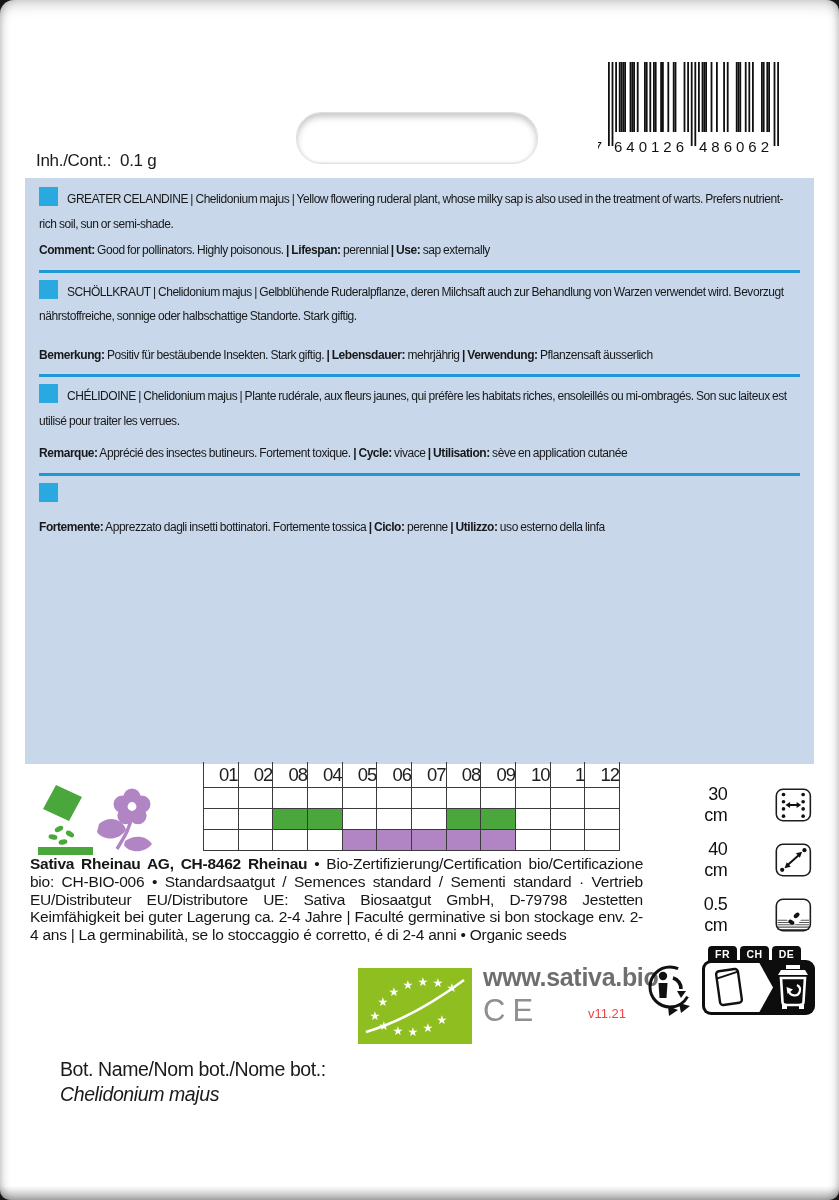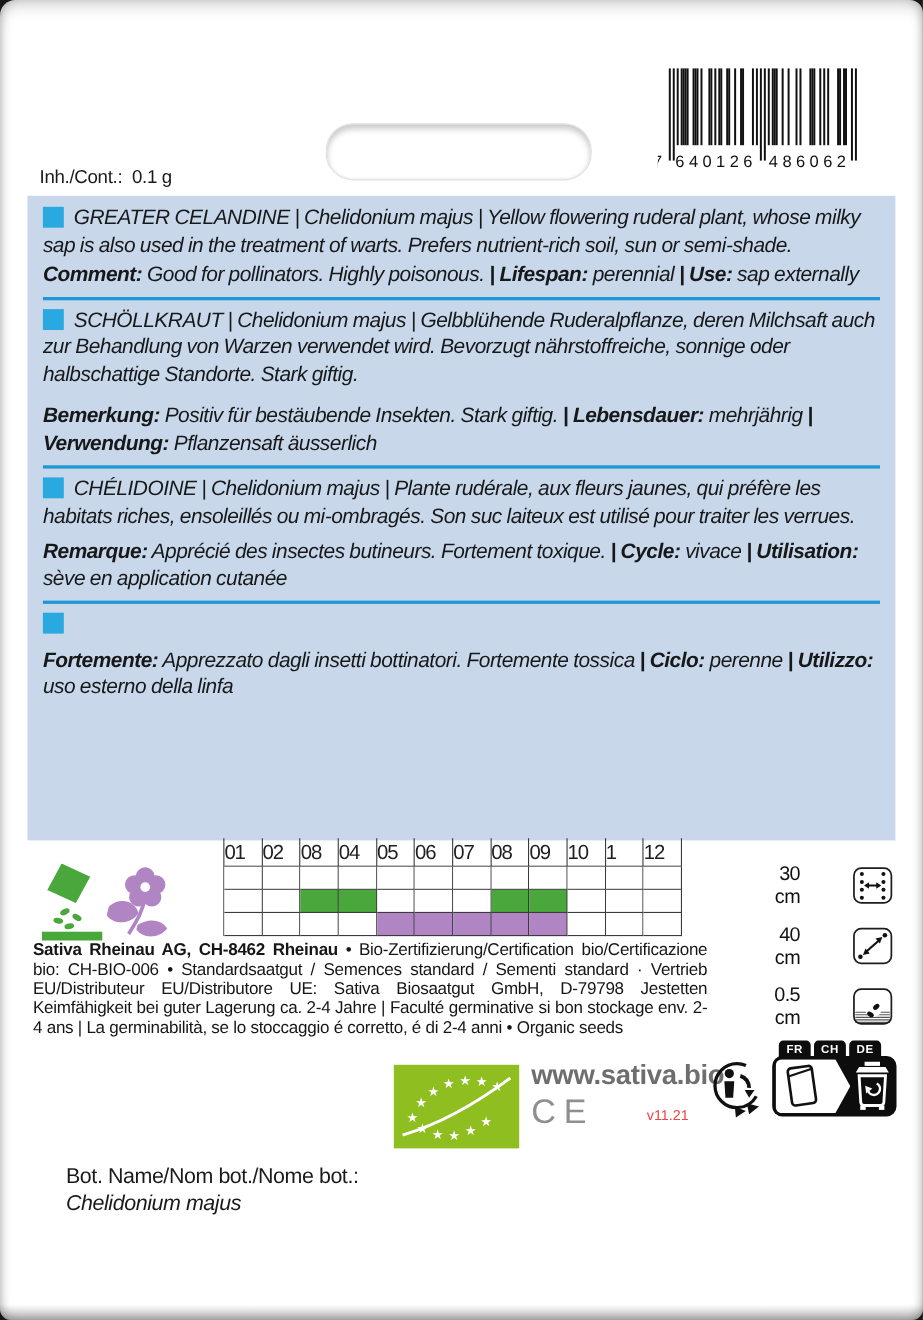--- a/index.html
+++ b/index.html
@@ -20,35 +20,35 @@
   
   .qty{position:absolute;left:36px;top:105px;font-size:17px;line-height:22.5px;letter-spacing:-.3px;white-space:pre-wrap;}
   .hang-hole{position:absolute;left:296px;top:112px;width:240px;height:50px;border-radius:25px;background:#fff;
     border:1px solid #e0e0e0;
     box-shadow:inset 0 4px 6px rgba(0,0,0,.22),inset 0 -1px 2px rgba(0,0,0,.06);}
   .barcode{position:absolute;left:598px;top:62px;width:192px;height:98px;}
 
   
   .panel{position:absolute;left:25px;top:178px;width:789px;height:586px;box-sizing:border-box;
     background:var(--panel-bg,#c8d8ea);padding:9px 14px 0 14px;}
-  .panel p{margin:0;font-size:19px;line-height:24.5px;letter-spacing:-.45px;word-spacing:-.5px;color:#17181a;font-style:italic;}
+  .panel p{margin:0;font-size:12px;line-height:24.5px;letter-spacing:-.45px;word-spacing:-.5px;color:#17181a;}
   .bullet{display:inline-block;width:19px;height:19px;background:var(--bullet,#29a9e0);margin-right:9px;vertical-align:-3px;}
   .divider{height:3px;background:var(--divider,#1e98d6);margin:7px 0;}
   .b{font-weight:bold;}
   .meta-en{margin-top:2px !important;}
   .meta-de{margin-top:14px !important;}
   .meta-fr{margin-top:8px !important;}
   .meta-it{margin-top:8px !important;}
 
   
   .calendar{position:absolute;left:203px;top:762px;width:417px;display:grid;
     grid-template-columns:repeat(12,1fr);grid-template-rows:26px 21px 21px 21px;
     border-left:1.5px solid #3b3b3b;box-sizing:border-box;}
   .cal-head{border-right:1.5px solid #3b3b3b;border-bottom:1.5px solid #3b3b3b;
-    text-align:left;font-size:18.5px;line-height:26px;letter-spacing:-1px;color:#202020;}
+    text-align:right;font-size:18.5px;line-height:26px;letter-spacing:-1px;color:#202020;}
   .cal-cell{border-right:1.5px solid #3b3b3b;border-bottom:1.5px solid #3b3b3b;background:#fff;}
 
   .sow-icon{position:absolute;left:38px;top:785px;}
   .flower-icon{position:absolute;left:96px;top:788px;}
 
   
   .company{position:absolute;left:30px;top:855px;width:613px;margin:0;
     font-size:15.5px;line-height:17.8px;letter-spacing:-.25px;text-align:justify;color:#161616;}
 
   

